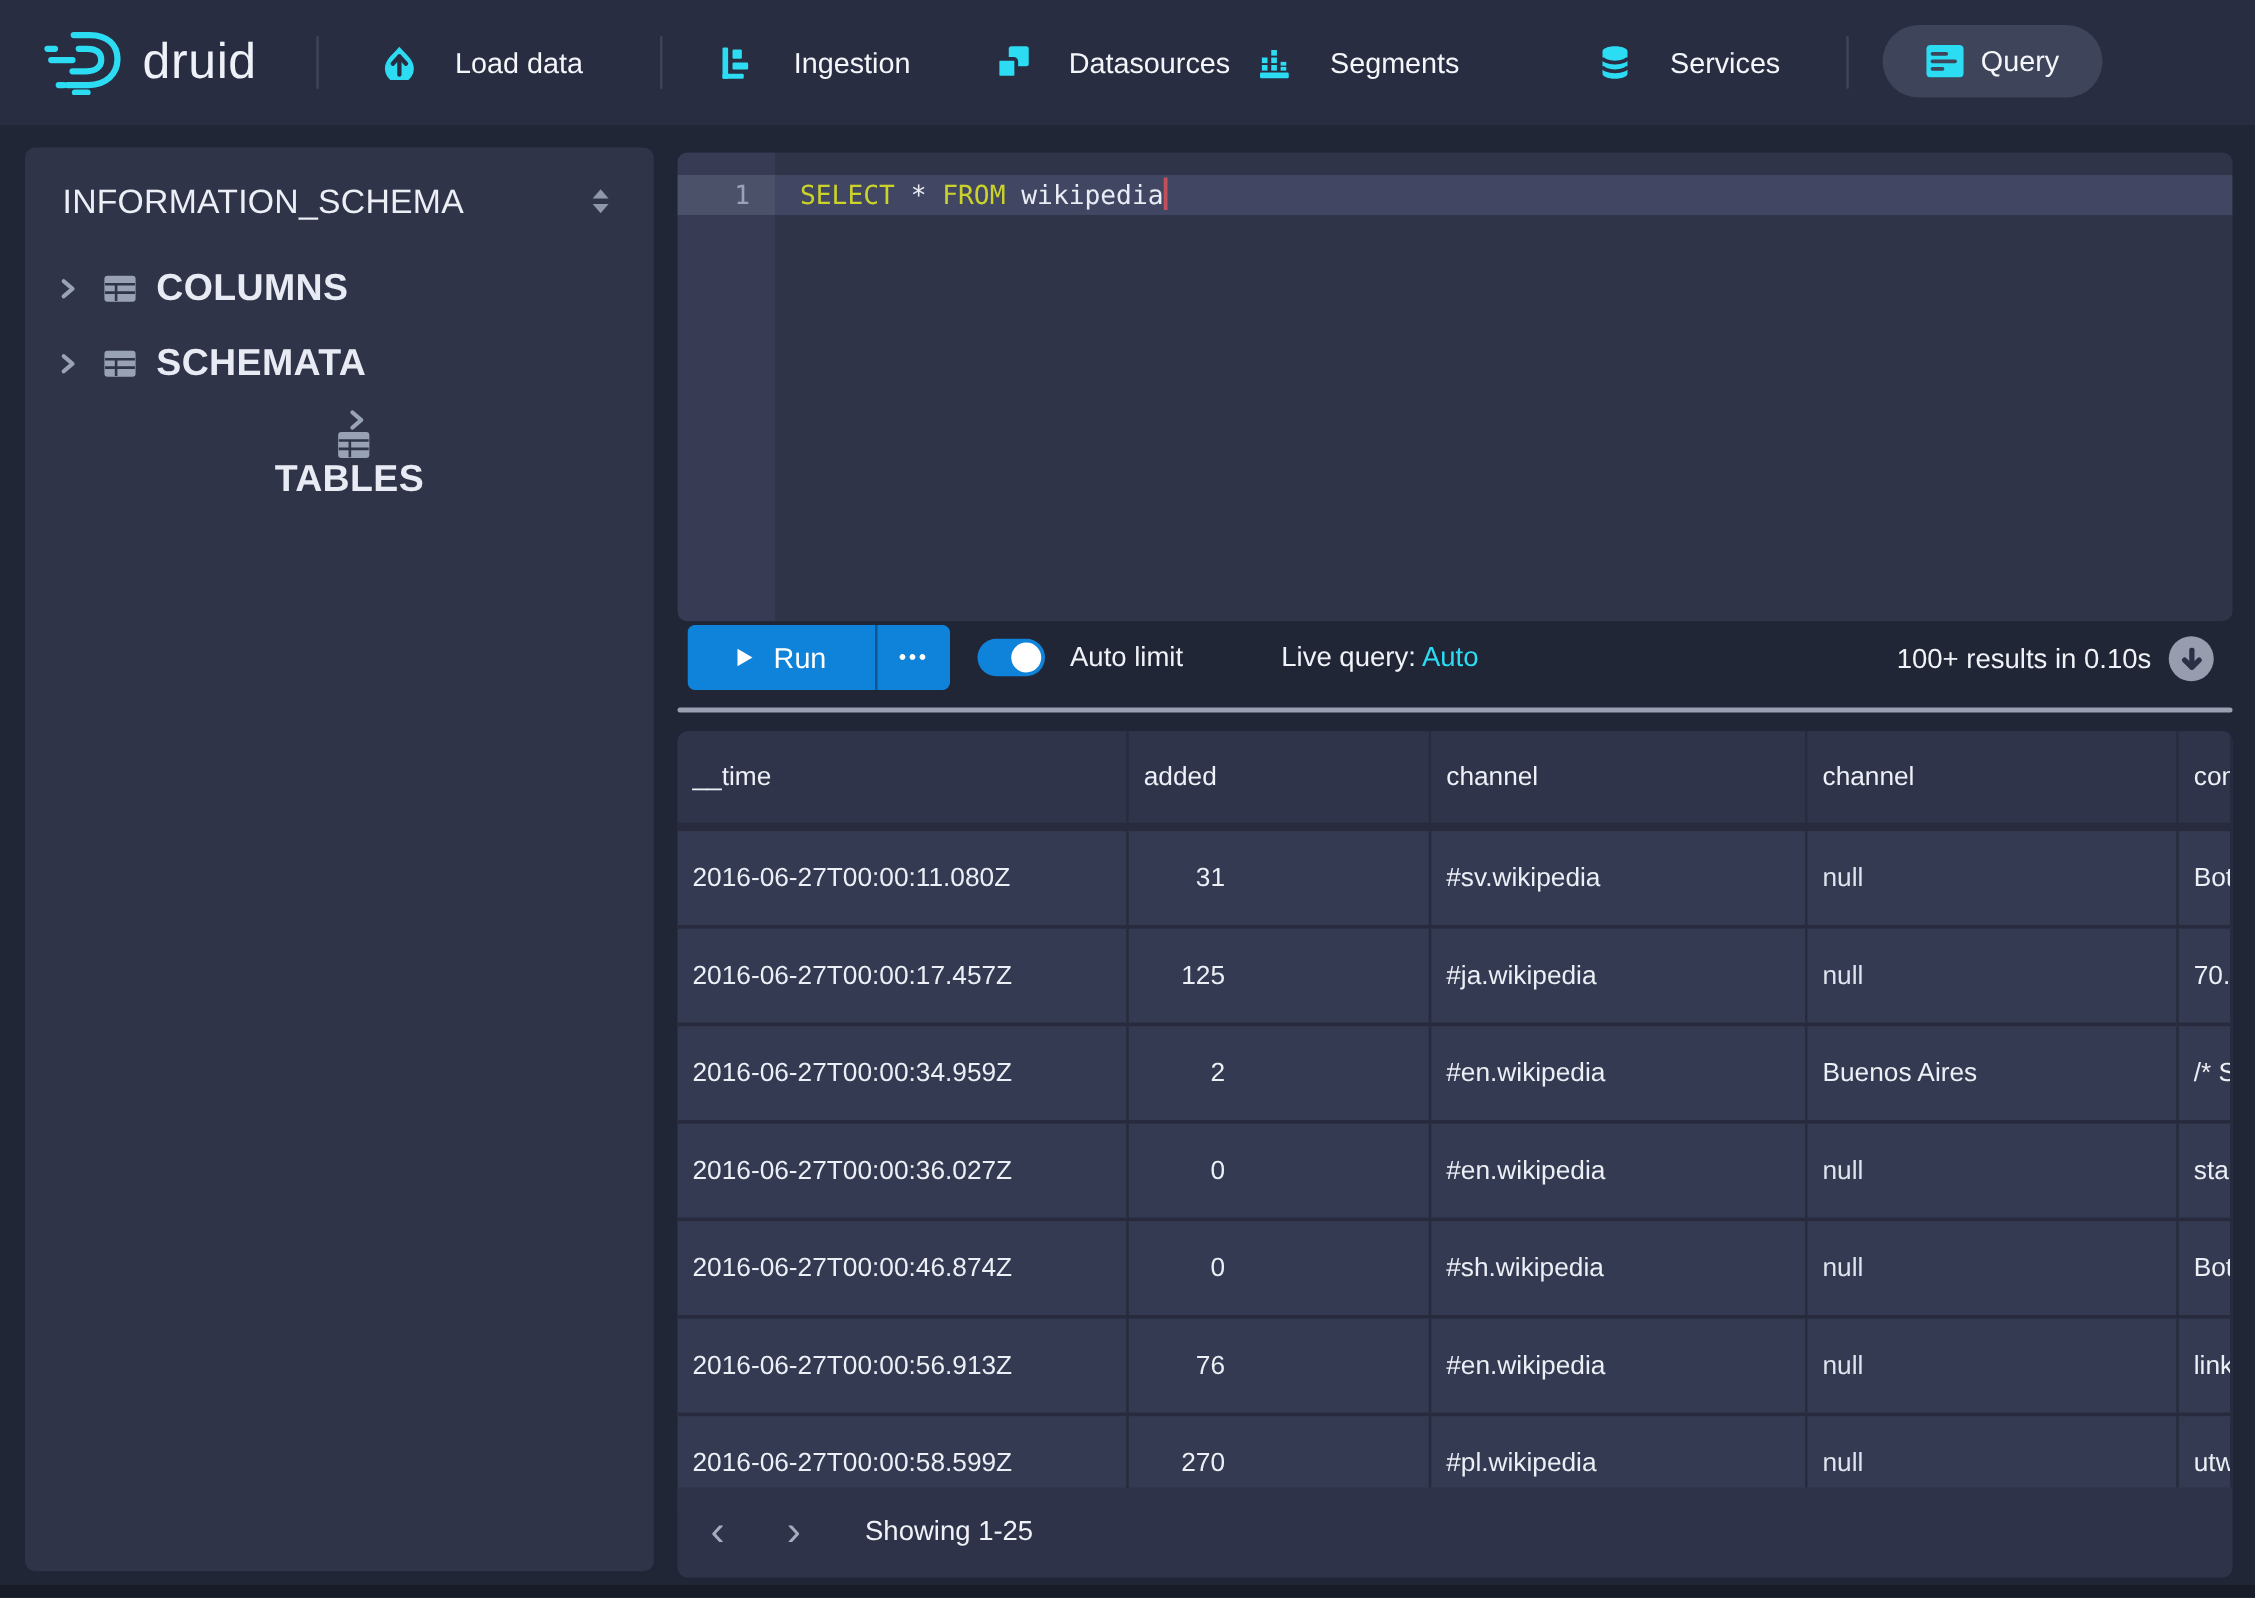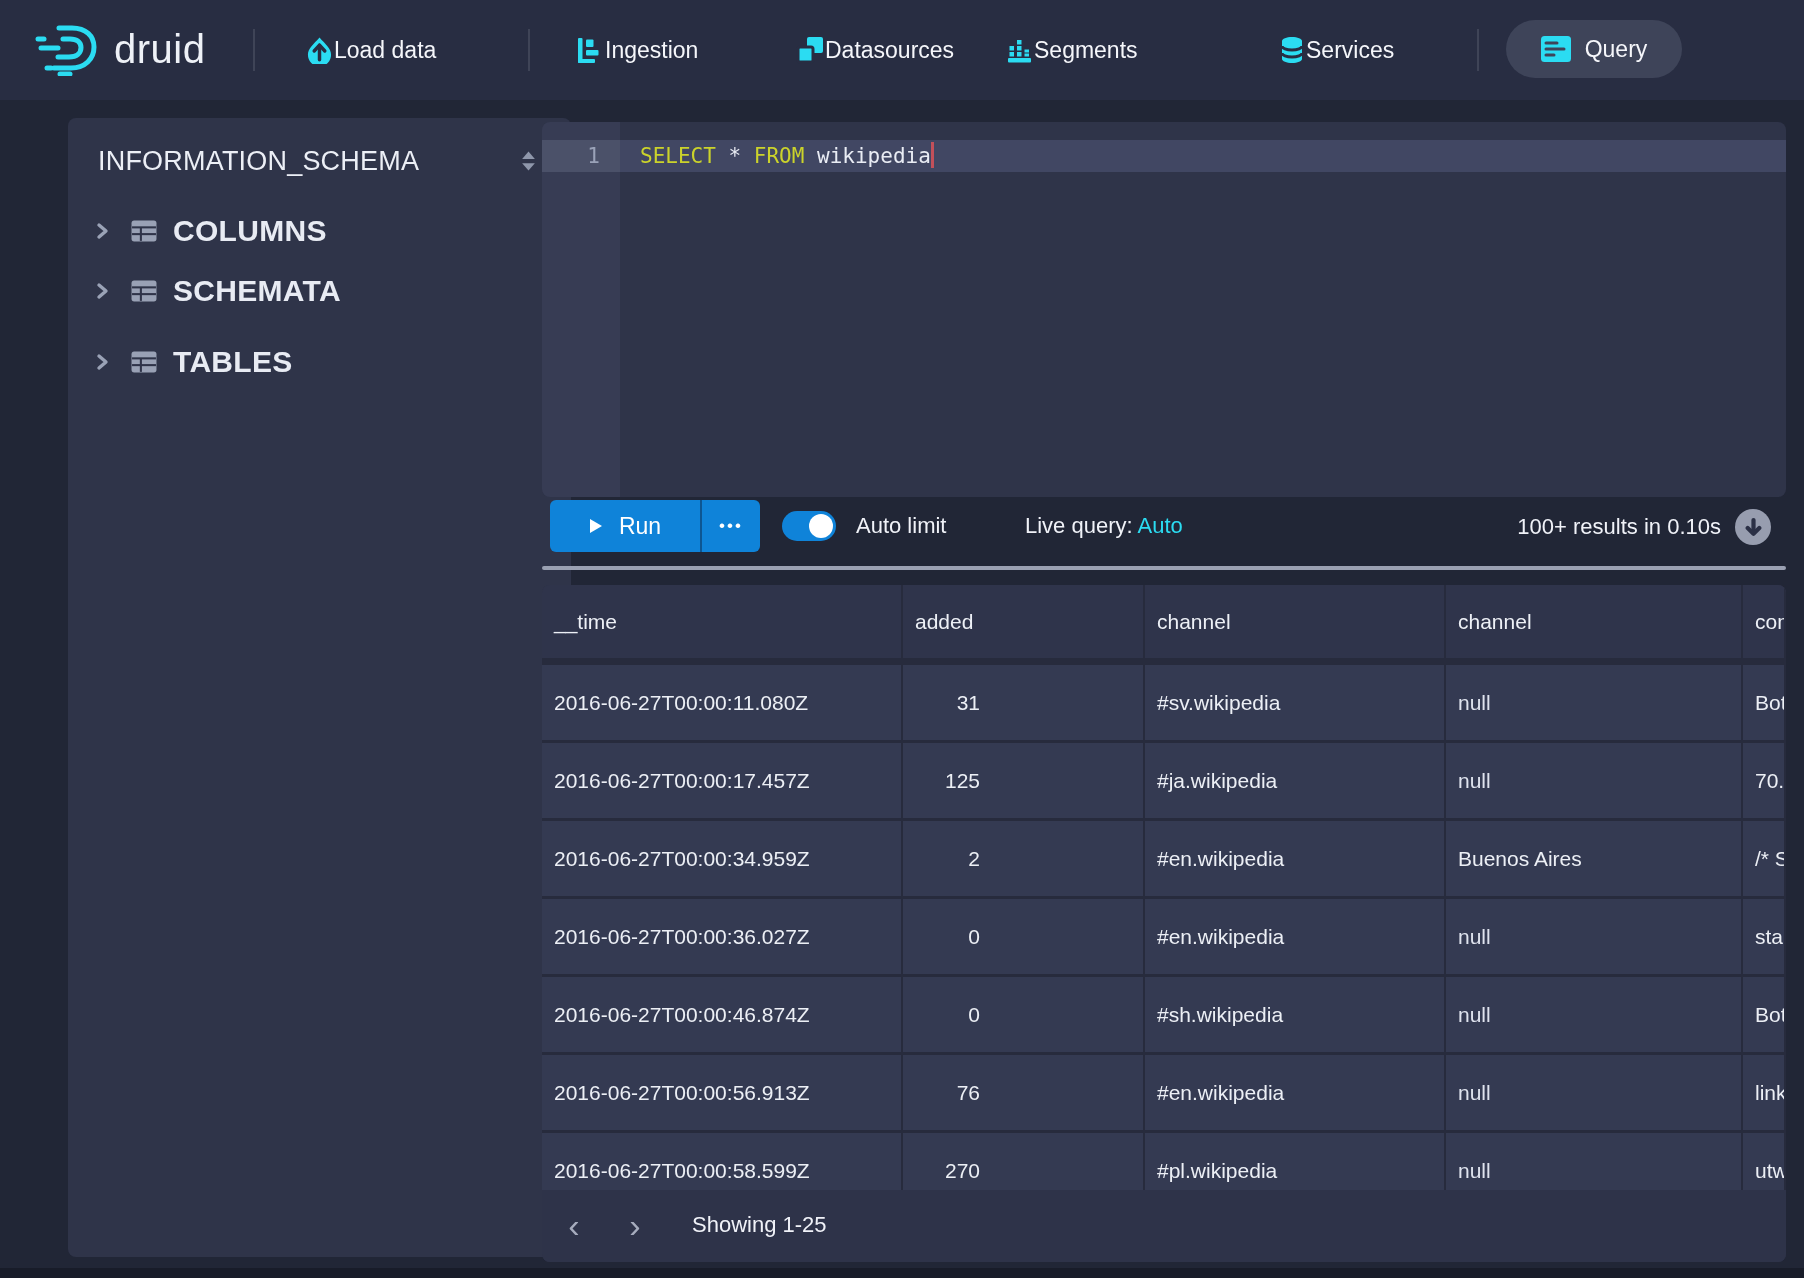--- a/index.html
+++ b/index.html
@@ -23,29 +23,29 @@
   *{margin:0;padding:0;box-sizing:border-box;}
   html,body{background:var(--page);}
   body{font-family:"Liberation Sans",sans-serif;color:var(--text);}
   .screen{position:relative;width:1804px;height:1278px;background:var(--page);overflow:hidden;}
 
   
   .navbar{position:absolute;left:0;top:0;width:1804px;height:100px;background:var(--navbar);}
   .brand{position:absolute;left:34px;top:22px;display:flex;align-items:center;gap:6px;}
   .brand-word{font-size:40px;letter-spacing:.5px;color:#eef1f7;}
   .nav-sep{position:absolute;top:29px;width:2px;height:42px;background:#3f4457;}
-  .nav-item{position:absolute;top:0;height:100px;display:flex;align-items:center;gap:1px;cursor:pointer;}
+  .nav-item{position:absolute;top:0;height:100px;display:flex;align-items:center;gap:31px;cursor:pointer;}
   .nav-item .lbl{font-size:23px;color:#f5f6fa;}
   .query-pill{position:absolute;left:1506px;top:20px;width:176px;height:58px;border-radius:29px;
     background:var(--pill);display:flex;align-items:center;justify-content:center;gap:14px;cursor:pointer;}
   .query-pill .lbl{font-size:23px;color:#f5f6fa;}
   .icon{display:inline-flex;align-items:center;justify-content:center;}
 
   
-  .sidebar{position:absolute;left:20px;top:118px;width:503px;height:1139px;background:var(--panel);border-radius:8px;margin-left:48px;}
+  .sidebar{position:absolute;left:20px;top:118px;width:503px;height:1139px;background:var(--panel);border-radius:8px;}
   .sidebar-title-row{position:absolute;left:0;top:26px;width:100%;height:40px;}
   .sidebar-title{position:absolute;left:30px;top:2px;font-size:27px;color:#eceff6;letter-spacing:.2px;}
   .caret-btn{position:absolute;left:452px;top:6px;cursor:pointer;}
   .tree-item{position:absolute;left:0;width:100%;height:48px;display:flex;align-items:center;cursor:pointer;}
   .tree-item .chev{margin-left:27px;}
   .tree-item .tbl{margin-left:22px;}
   .tree-item .lbl{margin-left:16px;font-size:30px;color:#e8ebf3;letter-spacing:.3px;font-weight:bold;}
 
   
   .editor{position:absolute;left:542px;top:122px;width:1244px;height:375px;background:var(--panel);border-radius:8px;overflow:hidden;}
@@ -238,21 +238,21 @@
               <rect x="0.5" y="0.5" width="24" height="20" rx="2.5" fill="#99a1b5"></rect>
               <g stroke="#2f3449" stroke-width="2">
                 <path d="M1 7 H24"></path>
                 <path d="M1 13.5 H24"></path>
                 <path d="M9.5 7 V20"></path>
               </g>
             </svg>
           </span>
           <span class="lbl">SCHEMATA</span>
         </div>
-        <div class="tree-item" style="top: 220px;">
+        <div class="tree-item" style="top: 209px; flex-direction: column;">
           <span class="icon chev">
             <svg width="14" height="18" viewBox="0 0 14 18" fill="none" stroke="#9aa2b6" stroke-width="3.4" stroke-linecap="round" stroke-linejoin="round">
               <path d="M4 3 L11 9 L4 15"></path>
             </svg>
           </span>
           <span class="icon tbl">
             <svg width="26" height="22" viewBox="0 0 25 21">
               <rect x="0.5" y="0.5" width="24" height="20" rx="2.5" fill="#99a1b5"></rect>
               <g stroke="#2f3449" stroke-width="2">
                 <path d="M1 7 H24"></path>

